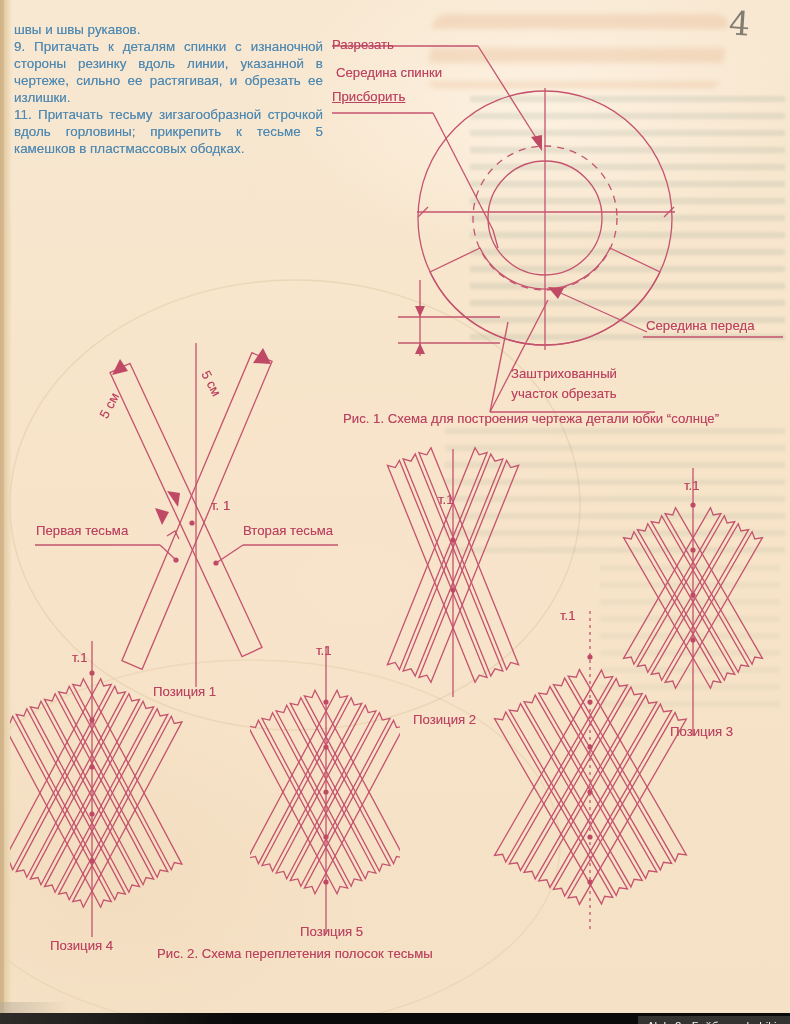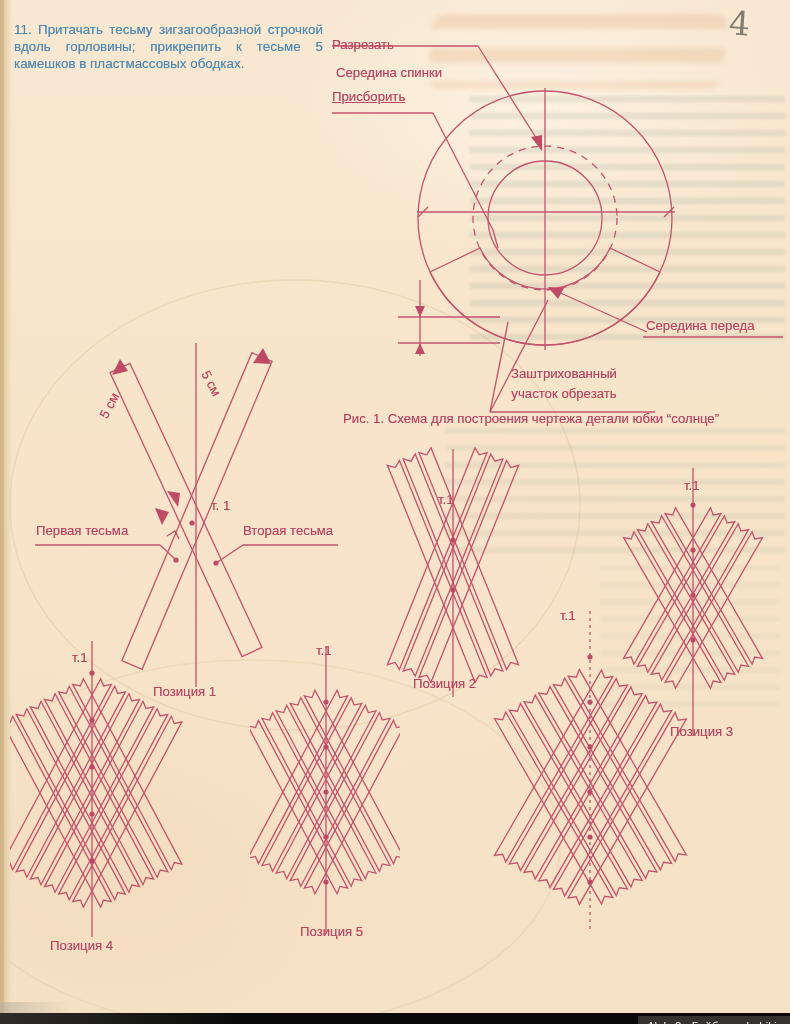--- a/index.html
+++ b/index.html
@@ -53,20 +53,22 @@
     <ellipse cx="250" cy="845" rx="310" ry="185" fill="none" stroke="#e2cba8" stroke-width="1.4" opacity=".45"></ellipse>
   </svg>
   <div class="smudge sm-title" style="left:430px;top:14px;width:295px;height:74px;opacity:.5;"></div>
   <div class="smudge sm-lines" style="left:470px;top:96px;width:315px;height:255px;opacity:.55;"></div>
   <div class="smudge sm-lines" style="left:445px;top:428px;width:340px;height:132px;opacity:.40;"></div>
   <div class="smudge sm-lines" style="left:600px;top:565px;width:180px;height:150px;opacity:.25;"></div>
   <div class="edge-left"></div>
   <div class="edge-left2"></div>
 
   <div class="instr">
+    <p>швы и швы рукавов.</p>
+    <p>9. Притачать к деталям спинки с изнаночной стороны резинку вдоль линии, указанной в чертеже, сильно ее растягивая, и обрезать ее излишки.</p>
     <p>11. Притачать тесьму зигзагообразной строчкой вдоль горловины; прикрепить к тесьме 5 камешков в пластмассовых ободках.</p>
   </div>
 
   <svg class="diagram" style="left:330px;top:18px;" width="460" height="400" viewBox="0 0 460 400">
     <defs>
       <pattern id="hatch" width="9" height="9" patternUnits="userSpaceOnUse" patternTransform="rotate(-45)">
         <line x1="1" y1="0" x2="1" y2="9" stroke="#c5536e" stroke-width="1.3"></line>
       </pattern>
     </defs>
     <path d="M100,254 A127 127 0 0 0 330,254 L280,230 A72 72 0 0 1 150,230 Z" fill="url(#hatch)" stroke="#c5536e" stroke-width="1"></path>
@@ -146,21 +148,21 @@
     </g>
     <g transform="translate(78,120) rotate(-22)">
       <use href="#rb2" transform="translate(-17,0)"></use>
         <use href="#rb2"></use>
         <use href="#rb2" transform="translate(17,0)"></use>
     </g>
     <circle class="dot" cx="78" cy="95" r="2.6"></circle>
     <circle class="dot" cx="78" cy="145" r="2.6"></circle>
   </svg>
   <div class="rlabel" style="left:438px;top:492px;">т.1</div>
-  <div class="rlabel" style="left:413px;top:676px;">Позиция 2</div>
+  <div class="rlabel" style="left:413px;top:712px;">Позиция 2</div>
 
   <svg class="diagram" style="left:595px;top:450px;" width="190" height="292" viewBox="0 0 190 292">
     <defs>
         <path id="rb3" d="M-6,-87 L0,-82 L6,-87 L6,87 L0,82 L-6,87 Z"></path>
       </defs>
     <line x1="98" y1="18" x2="98" y2="286"></line>
     <g transform="translate(98,148) rotate(30)">
       <use href="#rb3" transform="translate(-24,0)"></use>
         <use href="#rb3" transform="translate(-8,0)"></use>
       <use href="#rb3" transform="translate(8,0)"></use>
@@ -261,18 +263,19 @@
     </g>
     <circle class="dot" cx="100" cy="52" r="2.6"></circle>
     <circle class="dot" cx="100" cy="97" r="2.6"></circle>
     <circle class="dot" cx="100" cy="142" r="2.6"></circle>
     <circle class="dot" cx="100" cy="187" r="2.6"></circle>
     <circle class="dot" cx="100" cy="232" r="2.6"></circle>
     <circle class="dot" cx="100" cy="277" r="2.6"></circle>
   </svg>
   <div class="rlabel" style="left:560px;top:608px;">т.1</div>
 
+  <div class="rlabel" style="left:157px;top:946px;">Рис. 2. Схема переплетения полосок тесьмы</div>
 
   <div class="pagenum">4</div>
   <div class="graycorner"></div>
   <div class="watermark">Aleks2 • Бэйбики • babiki.ru</div>
   <div class="blackbar"></div>
 </div>
 
 </body></html>

